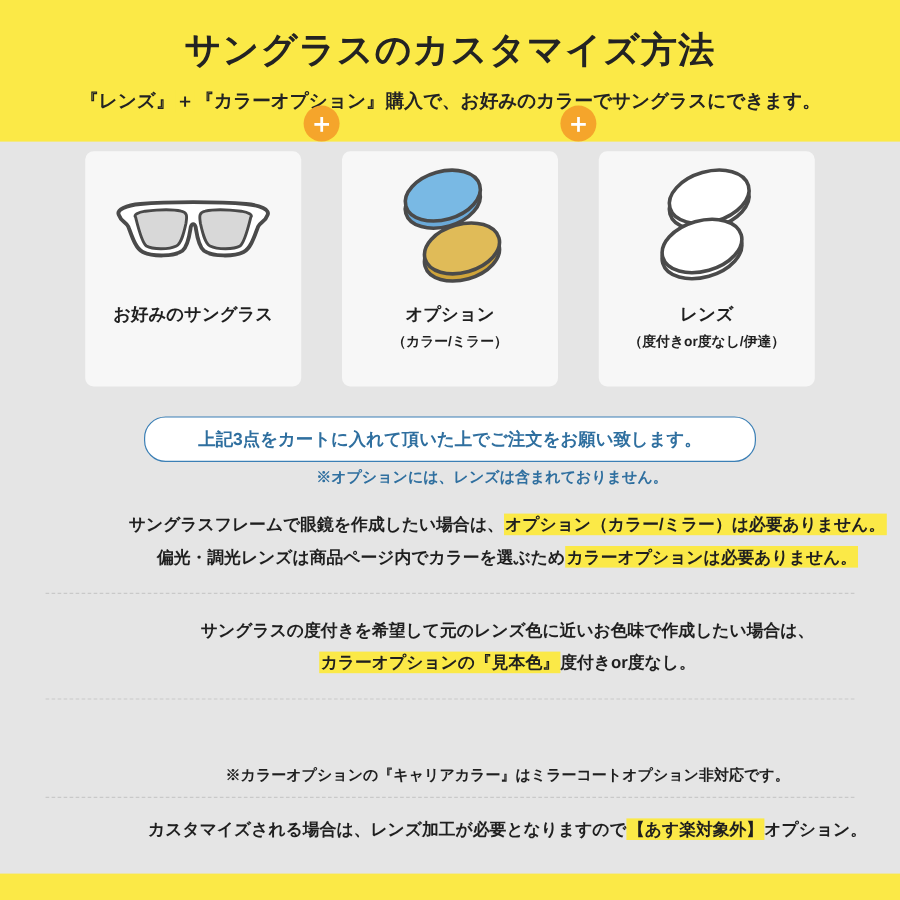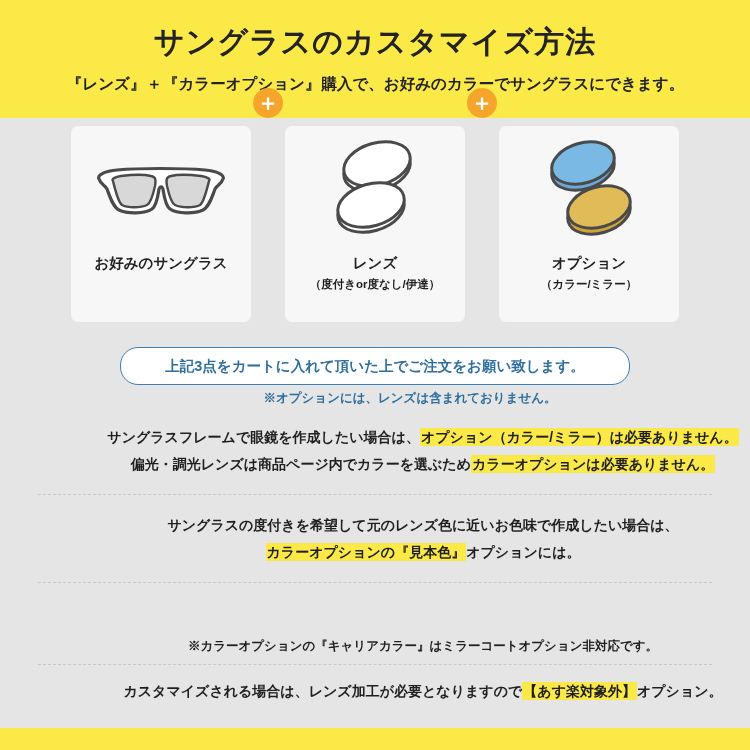--- a/index.html
+++ b/index.html
@@ -199,48 +199,48 @@
             <path d="M118 26 C120 24 116 22 110 21 C98 19.5 86 19.5 80 21 C75 22 75 25 76 31
                      C78 40 80 48 84 50 C90 53 104 53 109 50 C113 47 116 34 118 26 Z" fill="#d8d8d8" stroke-width="2.4"></path>
           </g>
         </svg>
       </div>
       <div class="card-label">お好みのサングラス</div>
     </div>
 
     <div class="card">
       <div class="art">
+        <svg width="124" height="106" viewBox="0 0 124 106">
+          <g stroke="#4a4a4a" stroke-width="3">
+            <ellipse cx="56" cy="32" rx="32" ry="20" transform="rotate(-16 56 32)" fill="#6aa9d8"></ellipse>
+            <ellipse cx="56" cy="26" rx="32" ry="20" transform="rotate(-16 56 26)" fill="#79b9e4"></ellipse>
+            <ellipse cx="72" cy="76" rx="32" ry="20" transform="rotate(-16 72 76)" fill="#cfa43a"></ellipse>
+            <ellipse cx="72" cy="70" rx="32" ry="20" transform="rotate(-16 72 70)" fill="#e0bb58"></ellipse>
+          </g>
+        </svg>
+      </div>
+      <div class="card-label">オプション</div>
+      <div class="card-sub">（カラー/ミラー）</div>
+    </div>
+
+    <div class="card">
+      <div class="art">
         <svg width="120" height="104" viewBox="0 0 120 104">
           <g fill="#ffffff" stroke="#4a4a4a" stroke-width="3">
             <ellipse cx="62" cy="31" rx="34" ry="21" transform="rotate(-16 62 31)"></ellipse>
             <ellipse cx="62" cy="26" rx="34" ry="21" transform="rotate(-16 62 26)" fill="#ffffff"></ellipse>
             <ellipse cx="56" cy="72" rx="34" ry="21" transform="rotate(-16 56 72)"></ellipse>
             <ellipse cx="56" cy="67" rx="34" ry="21" transform="rotate(-16 56 67)" fill="#ffffff"></ellipse>
           </g>
         </svg>
       </div>
       <div class="card-label">レンズ</div>
       <div class="card-sub">（度付きor度なし/伊達）</div>
     </div>
 
-    <div class="card">
-      <div class="art">
-        <svg width="124" height="106" viewBox="0 0 124 106">
-          <g stroke="#4a4a4a" stroke-width="3">
-            <ellipse cx="56" cy="32" rx="32" ry="20" transform="rotate(-16 56 32)" fill="#6aa9d8"></ellipse>
-            <ellipse cx="56" cy="26" rx="32" ry="20" transform="rotate(-16 56 26)" fill="#79b9e4"></ellipse>
-            <ellipse cx="72" cy="76" rx="32" ry="20" transform="rotate(-16 72 76)" fill="#cfa43a"></ellipse>
-            <ellipse cx="72" cy="70" rx="32" ry="20" transform="rotate(-16 72 70)" fill="#e0bb58"></ellipse>
-          </g>
-        </svg>
-      </div>
-      <div class="card-label">オプション</div>
-      <div class="card-sub">（カラー/ミラー）</div>
-    </div>
-
   </div>
 
   <div class="plus plus-1">＋</div>
   <div class="plus plus-2">＋</div>
 
   <div class="pill">上記3点をカートに入れて頂いた上でご注文をお願い致します。</div>
   <div class="note">※オプションには、レンズは含まれておりません。</div>
 
   <div class="block" style="top:424px">
     <div class="line">
@@ -251,21 +251,21 @@
     </div>
   </div>
 
   <div class="divider" style="top:494px"></div>
 
   <div class="block" style="top:512px">
     <div class="line">
       <span>サングラスの度付きを希望して元のレンズ色に近いお色味で作成したい場合は、</span>
     </div>
     <div class="line">
-      <span class="hl">カラーオプションの『見本色』</span><span>オプションには。</span>
+      <span class="hl">カラーオプションの『見本色』</span><span>度付きor度なし。</span>
     </div>
   </div>
 
   <div class="divider" style="top:582px"></div>
 
   <div class="block" style="top:598px">
     <div class="line small">
       <span>※カラーオプションの『キャリアカラー』はミラーコートオプション非対応です。</span>
     </div>
   </div>

